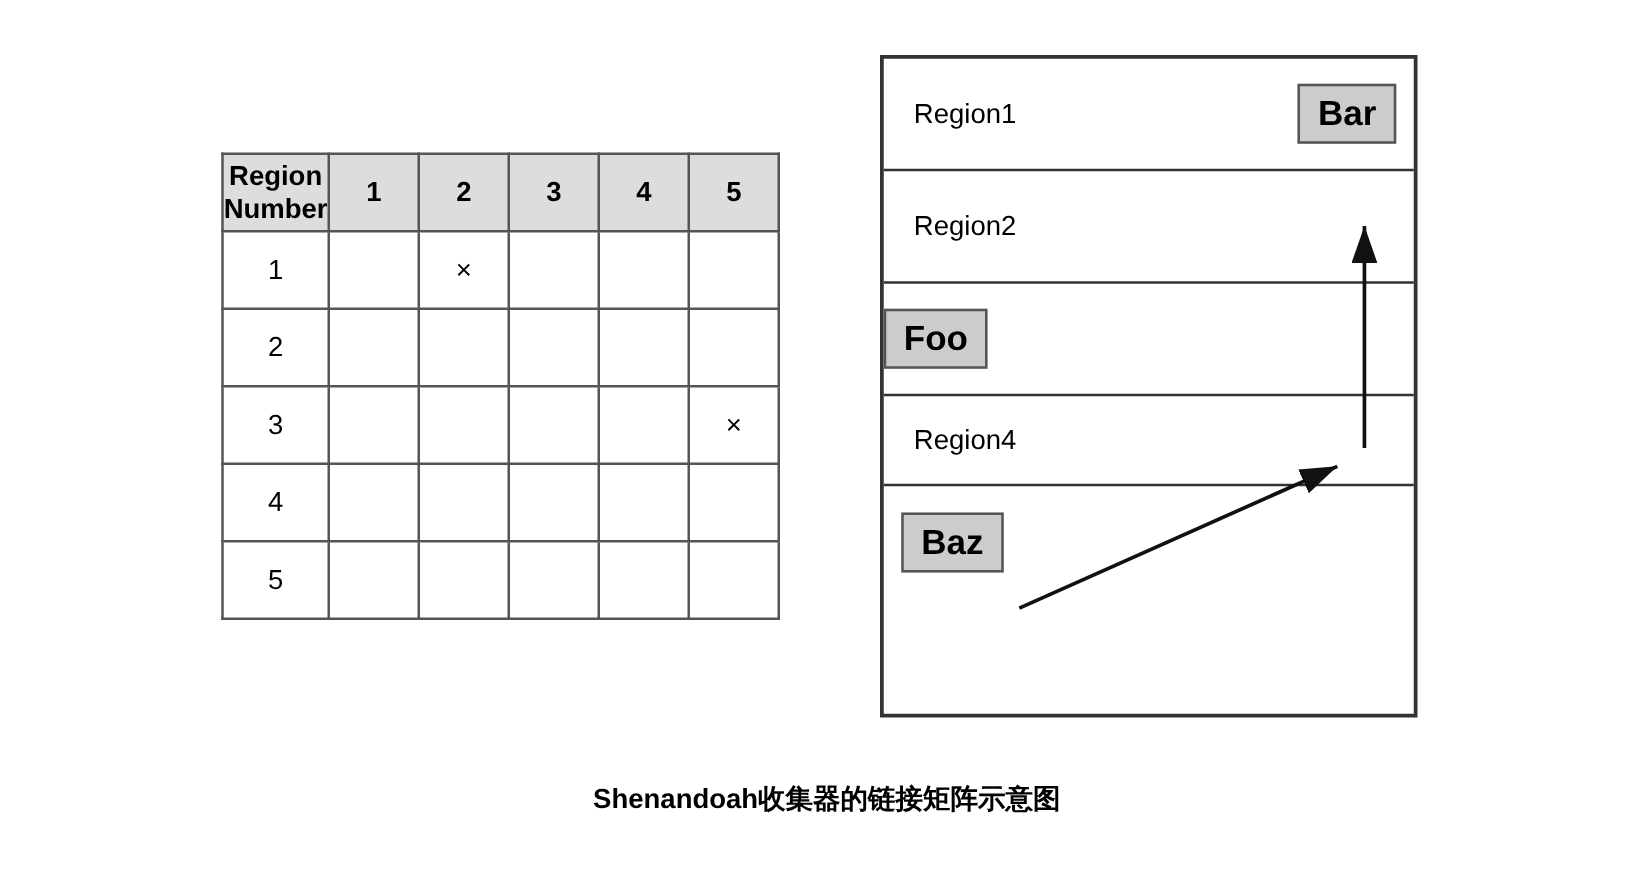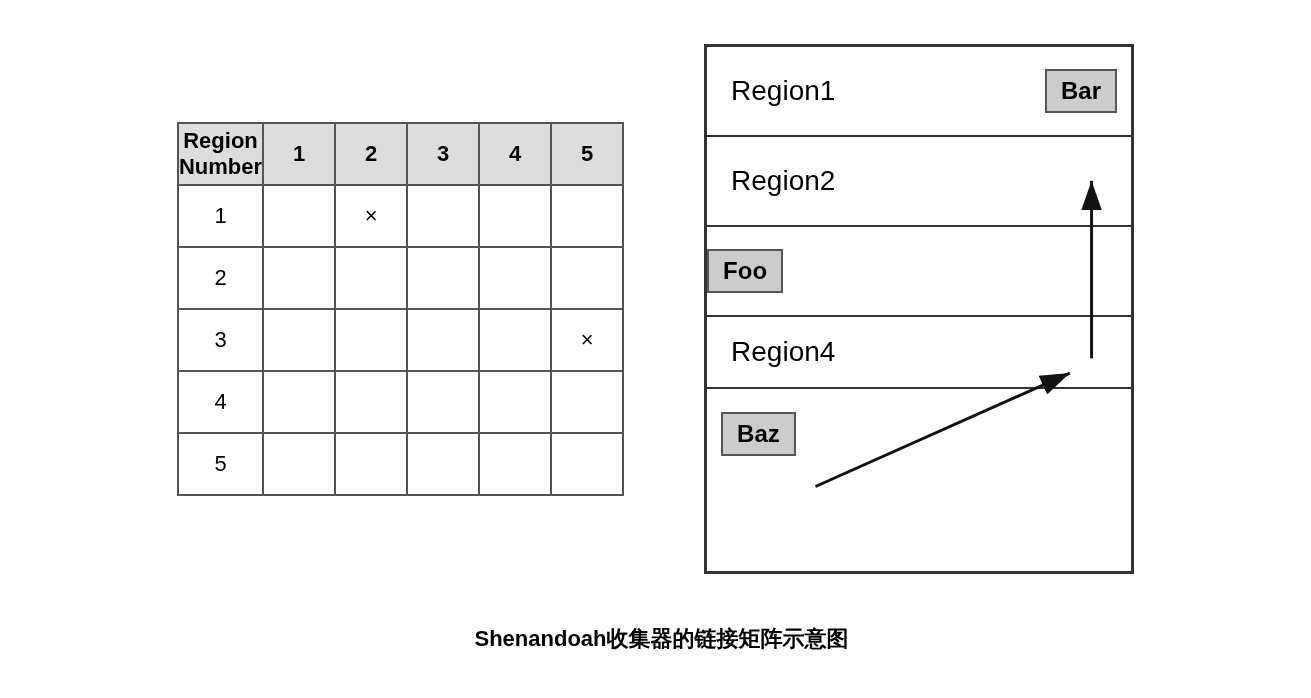--- a/index.html
+++ b/index.html
@@ -64,31 +64,31 @@
       position: relative;
       border-bottom: 2px solid #333;
       display: flex;
       align-items: center;
     }
     .region-row:last-child {
       border-bottom: none;
     }
 
     .region-label {
-      font-size: 28px;
+      font-size: 22px;
       font-weight: normal;
       padding-left: 24px;
       flex: 1;
     }
 
     .region-box {
       background: #ccc;
       border: 2px solid #555;
       padding: 6px 14px;
-      font-size: 24px;
+      font-size: 28px;
       font-weight: bold;
       margin-right: 14px;
       min-width: 70px;
       text-align: center;
     }
 
     
     .row1 { height: 90px; }
     .row2 { height: 90px; align-items: center; }
     .row3 { height: 90px; }

